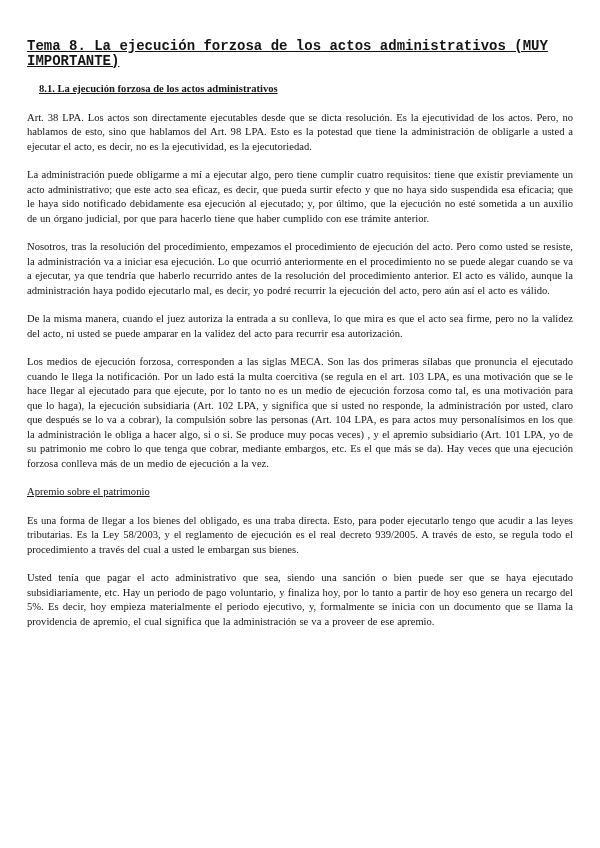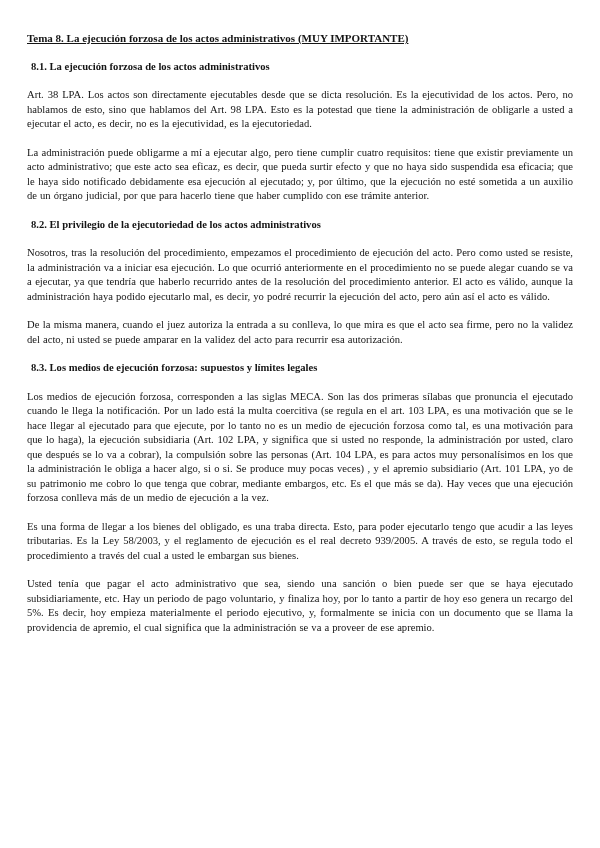--- a/index.html
+++ b/index.html
@@ -15,31 +15,33 @@
     color: #141414;
   }
   .page {
     box-sizing: border-box;
     width: 600px;
     height: 848px;
     padding: 23px 27px 0 27px;
     background: #ffffff;
   }
   .doc-title {
-    font-size: 11px;
+    font-size: 14px;
     line-height: 14.5px;
     font-weight: bold;
     text-decoration: underline;
-    margin: 8px 0 14px 0;
+    margin: 16px 0 14px 0;
+    font-family: Liberation Mono, monospace;
   }
   .section-heading {
     font-size: 10.6px;
     line-height: 14.5px;
     font-weight: bold;
-    margin: 14px 0 14px 4px;
+    text-decoration: underline;
+    margin: 14px 0 14px 12px;
   }
   .sub-heading {
     font-size: 10.6px;
     line-height: 14.5px;
     font-weight: normal;
     text-decoration: underline;
     margin: 14px 0 14px 0;
   }
   .para {
     font-size: 10.6px;
@@ -53,23 +55,22 @@
 <body>
 
 <div class="page">
 
   <h1 class="doc-title">Tema 8. La ejecución forzosa de los actos administrativos (MUY IMPORTANTE)</h1>
 
   <h2 class="section-heading">8.1. La ejecución forzosa de los actos administrativos</h2>
   <p class="para">Art. 38 LPA. Los actos son directamente ejecutables desde que se dicta resolución. Es la ejecutividad de los actos. Pero, no hablamos de esto, sino que hablamos del Art. 98 LPA. Esto es la potestad que tiene la administración de obligarle a usted a ejecutar el acto, es decir, no es la ejecutividad, es la ejecutoriedad.</p>
   <p class="para">La administración puede obligarme a mí a ejecutar algo, pero tiene cumplir cuatro requisitos: tiene que existir previamente un acto administrativo; que este acto sea eficaz, es decir, que pueda surtir efecto y que no haya sido suspendida esa eficacia; que le haya sido notificado debidamente esa ejecución al ejecutado; y, por último, que la ejecución no esté sometida a un auxilio de un órgano judicial, por que para hacerlo tiene que haber cumplido con ese trámite anterior.</p>
 
-  <h2 class="section-heading">8.2. El privilegio de la ejecutoriedad de los actos administrativos</h2>
   <p class="para">Nosotros, tras la resolución del procedimiento, empezamos el procedimiento de ejecución del acto. Pero como usted se resiste, la administración va a iniciar esa ejecución. Lo que ocurrió anteriormente en el procedimiento no se puede alegar cuando se va a ejecutar, ya que tendría que haberlo recurrido antes de la resolución del procedimiento anterior. El acto es válido, aunque la administración haya podido ejecutarlo mal, es decir, yo podré recurrir la ejecución del acto, pero aún así el acto es válido.</p>
   <p class="para">De la misma manera, cuando el juez autoriza la entrada a su conlleva, lo que mira es que el acto sea firme, pero no la validez del acto, ni usted se puede amparar en la validez del acto para recurrir esa autorización.</p>
 
-  <h2 class="section-heading">8.3. Los medios de ejecución forzosa: supuestos y límites legales</h2>
   <p class="para">Los medios de ejecución forzosa, corresponden a las siglas MECA. Son las dos primeras sílabas que pronuncia el ejecutado cuando le llega la notificación. Por un lado está la multa coercitiva (se regula en el art. 103 LPA, es una motivación que se le hace llegar al ejecutado para que ejecute, por lo tanto no es un medio de ejecución forzosa como tal, es una motivación para que lo haga), la ejecución subsidiaria (Art. 102 LPA, y significa que si usted no responde, la administración por usted, claro que después se lo va a cobrar), la compulsión sobre las personas (Art. 104 LPA, es para actos muy personalísimos en los que la administración le obliga a hacer algo, si o si. Se produce muy pocas veces) , y el apremio subsidiario (Art. 101 LPA, yo de su patrimonio me cobro lo que tenga que cobrar, mediante embargos, etc. Es el que más se da). Hay veces que una ejecución forzosa conlleva más de un medio de ejecución a la vez.</p>
 
+  <h3 class="sub-heading">Apremio sobre el patrimonio</h3>
   <p class="para">Es una forma de llegar a los bienes del obligado, es una traba directa. Esto, para poder ejecutarlo tengo que acudir a las leyes tributarias. Es la Ley 58/2003, y el reglamento de ejecución es el real decreto 939/2005. A través de esto, se regula todo el procedimiento a través del cual a usted le embargan sus bienes.</p>
   <p class="para">Usted tenía que pagar el acto administrativo que sea, siendo una sanción o bien puede ser que se haya ejecutado subsidiariamente, etc. Hay un periodo de pago voluntario, y finaliza hoy, por lo tanto a partir de hoy eso genera un recargo del 5%. Es decir, hoy empieza materialmente el periodo ejecutivo, y, formalmente se inicia con un documento que se llama la providencia de apremio, el cual significa que la administración se va a proveer de ese apremio.</p>
 
 </div>
 
 </body></html>

